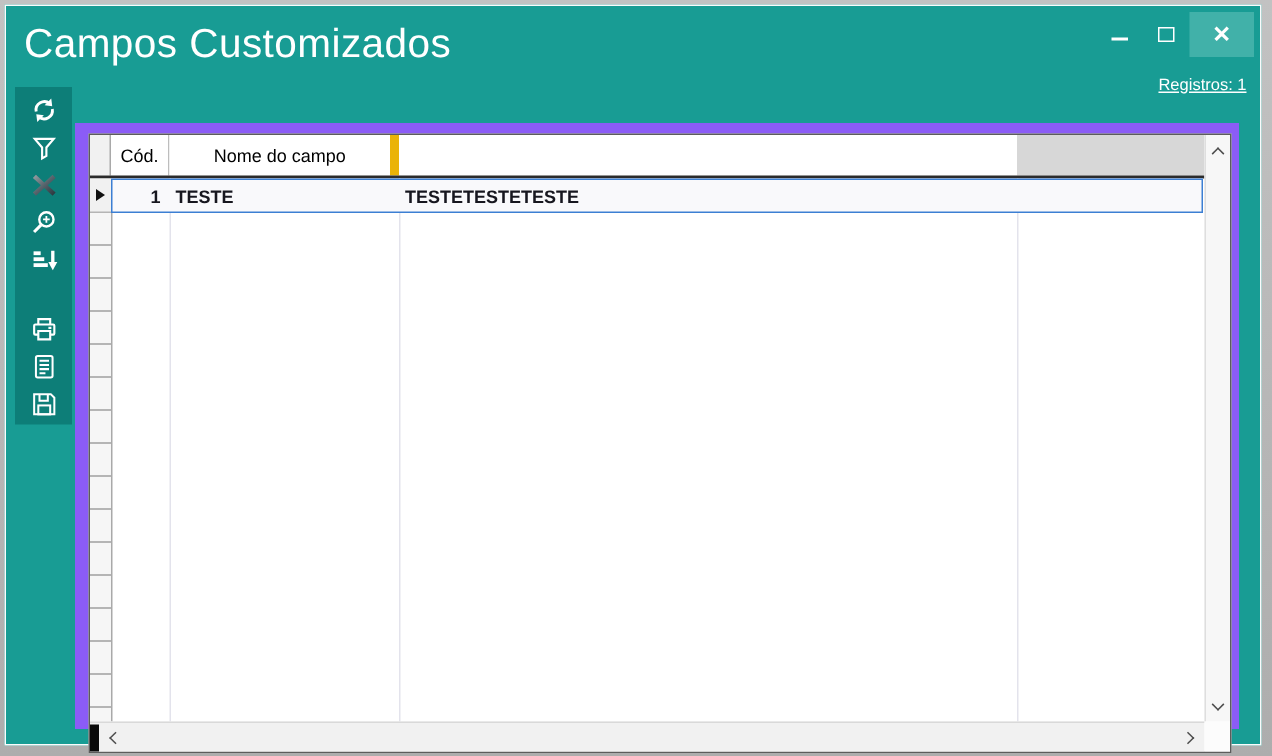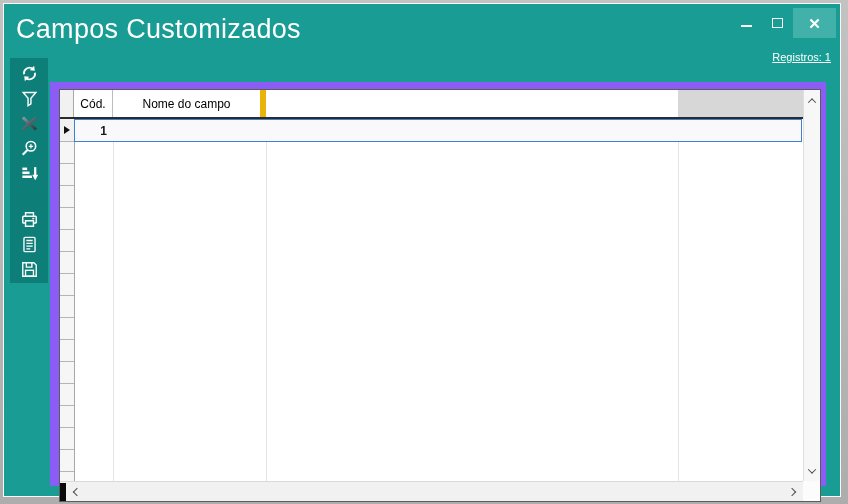--- a/index.html
+++ b/index.html
@@ -195,20 +195,22 @@
         <div class="vline vl1"></div>
         <div class="vline vl2"></div>
         <div class="vline vl3"></div>
 
         <div class="row">
           <div class="rowsel">
             <span class="tri"></span>
           </div>
           <div class="rowbox"></div>
           <div class="cell c-cod">1</div>
+          <div class="cell c-nome">TESTE</div>
+          <div class="cell c-desc">TESTETESTETESTE</div>
         </div>
 
         <div class="selcol-body"></div>
 
         <div class="vscroll">
           <div class="vsb-btn vsb-up">
             <span class="chev up"></span>
           </div>
           <div class="vsb-btn vsb-down">
             <span class="chev down"></span>

